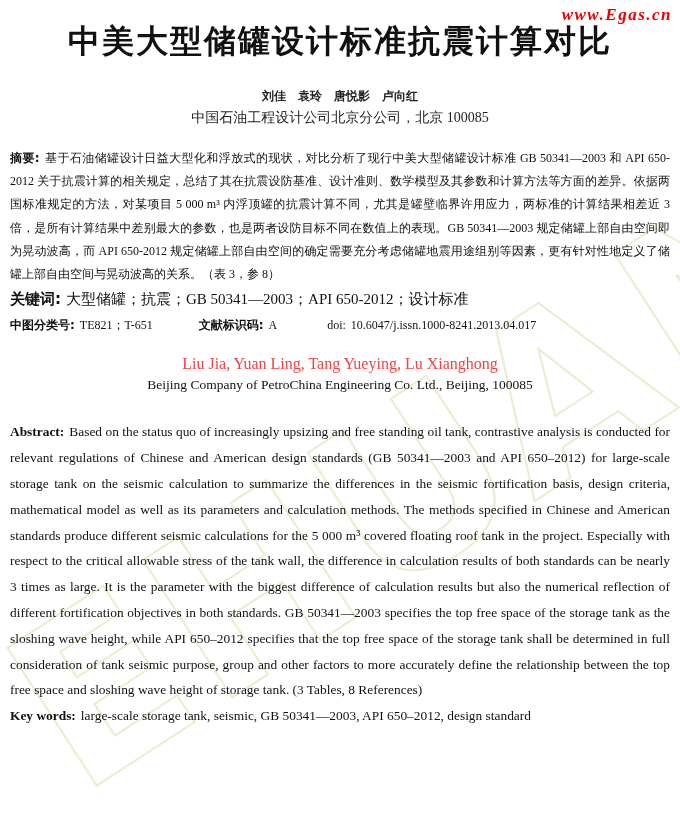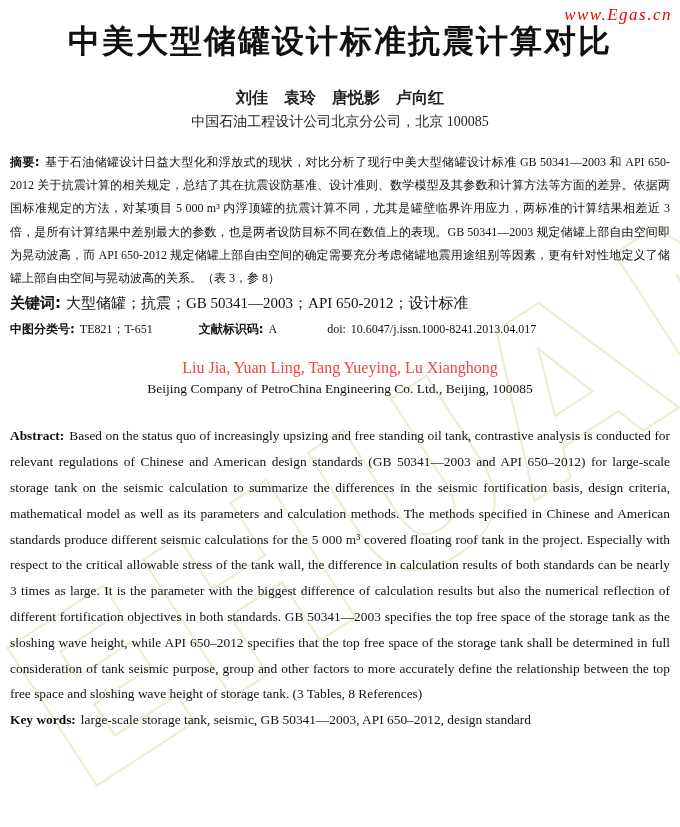--- a/index.html
+++ b/index.html
@@ -6,34 +6,34 @@
   body {
     width: 680px; height: 827px; overflow: hidden;
     font-family: "Liberation Serif", "DejaVu Serif", serif;
     color: #1c1c1c;
   }
   .page { position: relative; width: 680px; height: 827px; box-sizing: border-box; padding: 0 10px; overflow: hidden; }
   .bg-wm { position: absolute; left: 0; top: 0; width: 680px; height: 827px; z-index: 0; pointer-events: none; }
   .content { position: relative; z-index: 1; }
   .site-wm {
     position: absolute; top: 5px; right: 8px; z-index: 2;
-    color: #ee0000; font-style: italic; font-weight: normal;
+    color: #ee0000; font-style: italic; font-weight: bold;
     font-size: 17px; letter-spacing: 1.5px;
     font-family: "Liberation Serif", serif;
     text-align: center;
   }
   .title-cn {
     margin: 20px 0 0; text-align: center;
     font-family: "DejaVu Sans", "Liberation Sans", sans-serif;
     font-weight: bold; font-size: 32px; letter-spacing: 2px; color: #111;
   }
   .authors-cn {
     margin: 24px 0 0; text-align: center;
     font-family: "DejaVu Sans", "Liberation Sans", sans-serif;
-    font-weight: bold; font-size: 16px; color: #222;
+    font-weight: bold; font-size: 12px; color: #222;
   }
   .affil-cn { margin: 4px 0 0; text-align: center; font-size: 14px; color: #222; }
   .abstract-cn {
     margin: 20px 0 0; font-size: 12px; line-height: 23.2px;
     text-align: justify; text-align-last: left; color: #111;
   }
   .lbl-cn {
     font-family: "DejaVu Sans", "Liberation Sans", sans-serif;
     font-weight: bold; margin-right: 5px;
   }

